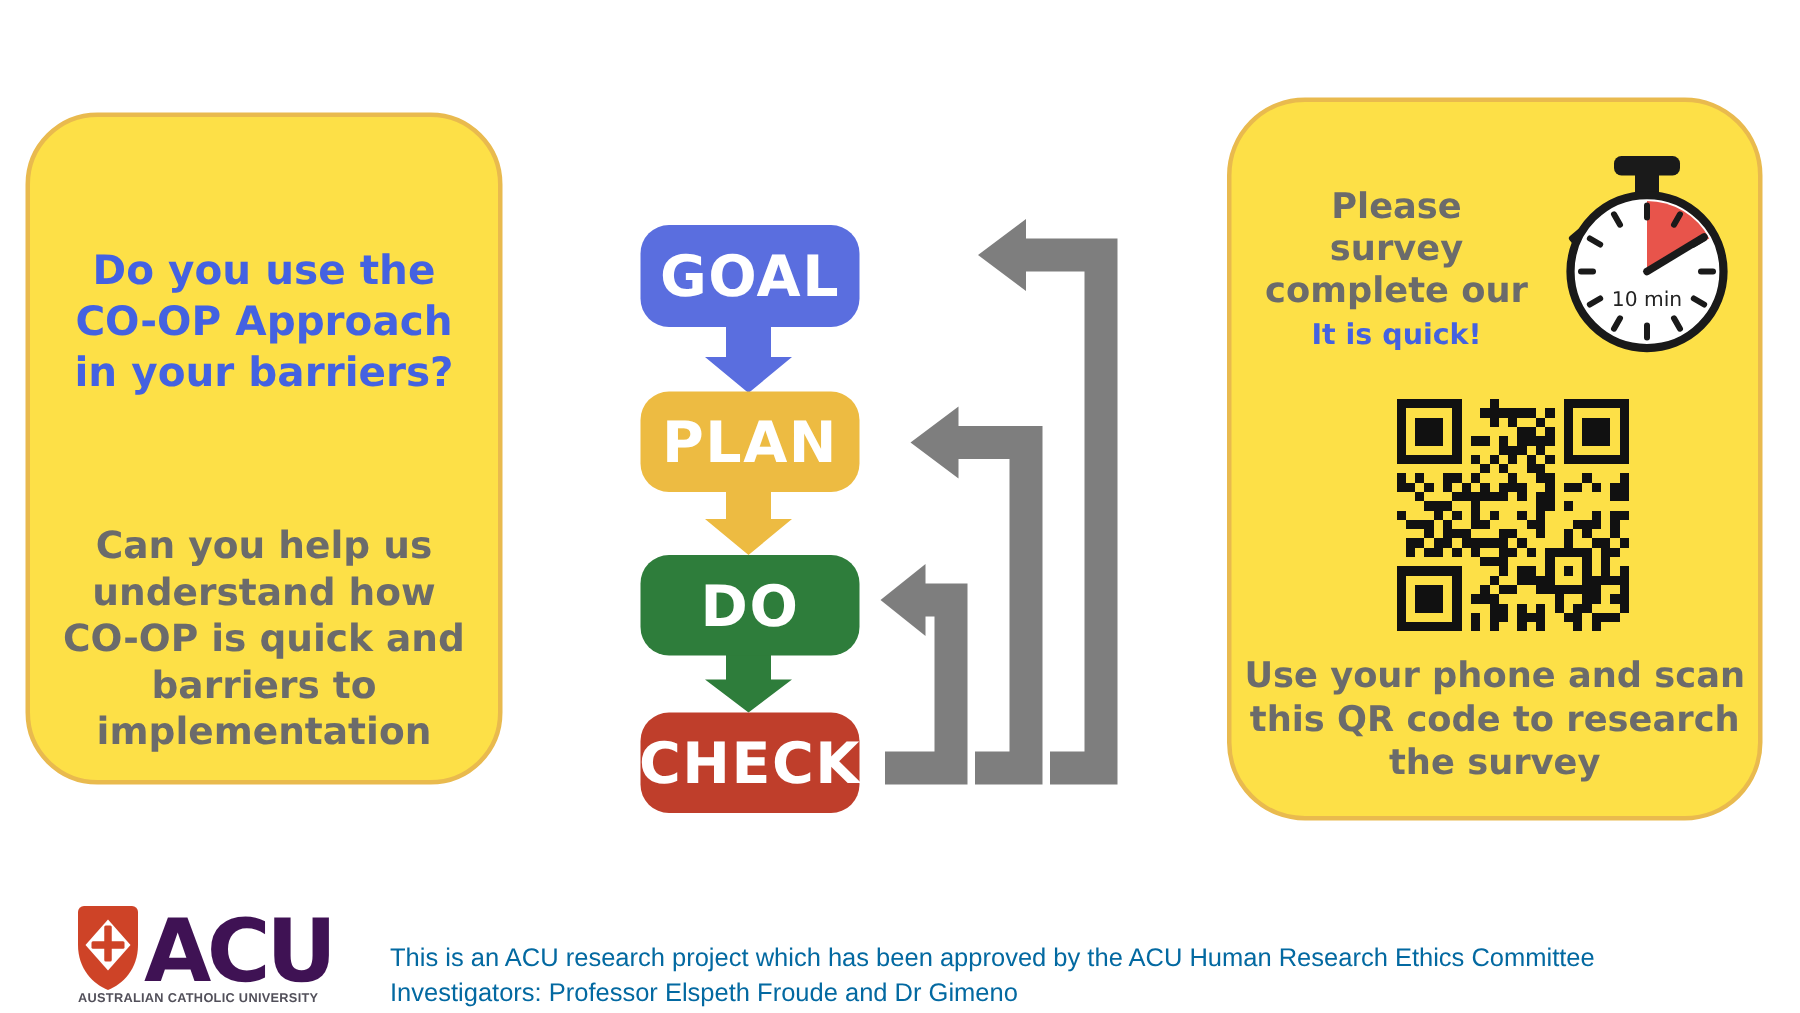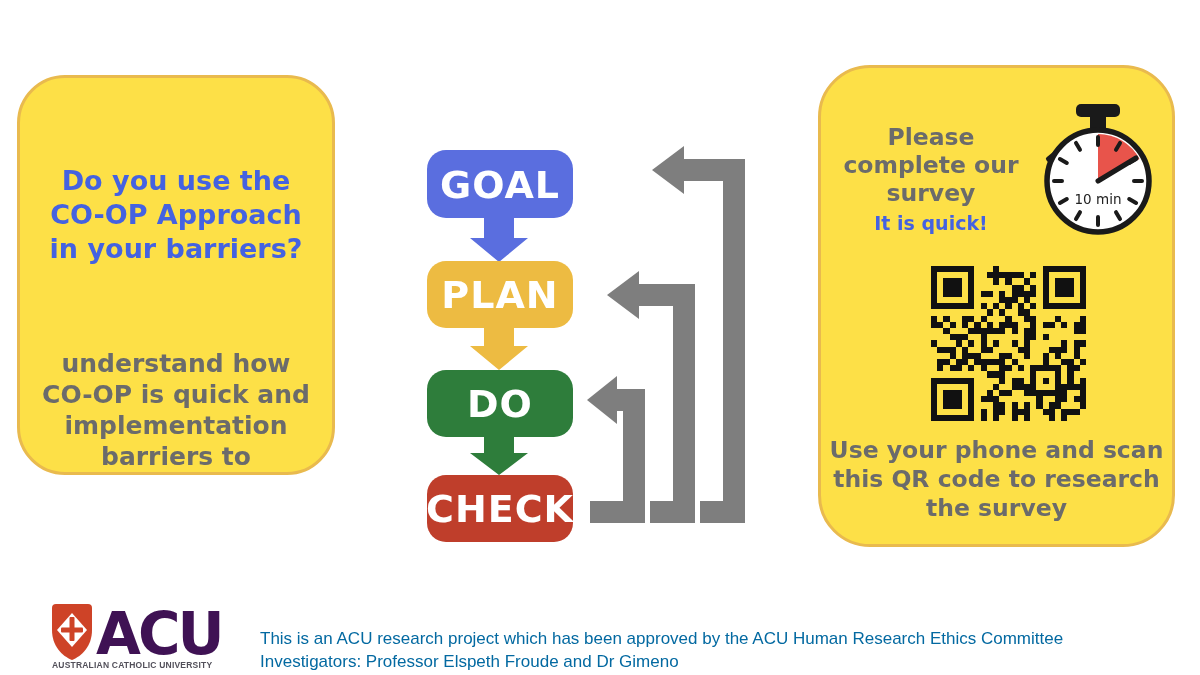--- a/index.html
+++ b/index.html
@@ -1,19 +1,19 @@
 <!DOCTYPE html>
 <html><head>
 <meta charset="utf-8">
 <style>
   html,body{margin:0;padding:0;background:#fff;}
   .canvas{position:relative;width:1200px;height:675px;background:#ffffff;overflow:hidden;
           font-family:"DejaVu Sans",sans-serif;}
   .panel{position:absolute;border:3px solid #E9BA4E;border-radius:48px;background:#fde047;box-sizing:border-box;}
-  .left-panel{left:17px;top:75px;width:318px;height:400px;}
+  .left-panel{left:17px;top:75px;width:318px;height:448px;}
   .right-panel{left:818px;top:65px;width:357px;height:482px;border-radius:52px;}
   .heading{position:absolute;top:86px;left:0;right:0;text-align:center;
            color:#4462E1;font-size:27px;font-weight:bold;line-height:34px;}
   .body-text{position:absolute;top:270px;left:0;right:0;text-align:center;
              color:#6B6B6B;font-size:25px;font-weight:bold;line-height:31px;}
   .flowchart{position:absolute;left:415px;top:140px;}
   .flowchart text{font-family:"DejaVu Sans",sans-serif;font-weight:bold;font-size:38px;
                   fill:#ffffff;letter-spacing:1px;}
   .survey-text{position:absolute;left:4px;top:55px;width:212px;text-align:center;
                color:#6B6B6B;font-size:23.5px;font-weight:bold;line-height:28px;}
@@ -31,24 +31,25 @@
 
 <div class="canvas">
 
   <section class="panel left-panel">
     <div class="heading">
       <div>Do you use the</div>
       <div>CO-OP Approach</div>
       <div>in your barriers?</div>
     </div>
     <div class="body-text">
+      <div>Can you help us</div>
       <div>understand how</div>
       <div>CO-OP is quick and</div>
+      <div>barriers to</div>
       <div>implementation</div>
-      <div>barriers to</div>
     </div>
   </section>
 
   <svg class="flowchart" width="355" height="415" viewBox="415 140 355 415">
 
     <polygon points="700,523 745,523 745,159 684,159 684,146 652,170 684,194 684,181 723,181 723,501 700,501" fill="#7E7E7E"></polygon>
     <polygon points="650,523 695,523 695,284 639,284 639,271 607,295 639,319 639,306 673,306 673,501 650,501" fill="#7E7E7E"></polygon>
     <polygon points="590,523 645,523 645,389 617,389 617,376 587,400 617,424 617,411 623,411 623,501 590,501" fill="#7E7E7E"></polygon>
 
     <polygon points="484,214 514,214 514,238 528,238 499,262 470,238 484,238" fill="#5A6EDF"></polygon>
@@ -64,22 +65,22 @@
     <rect x="427" y="370" width="146" height="67" rx="19" fill="#2E7D3B"></rect>
     <text x="500" y="417" text-anchor="middle">DO</text>
 
     <rect x="427" y="475" width="146" height="67" rx="19" fill="#BF3E2B"></rect>
     <text x="500" y="522" text-anchor="middle">CHECK</text>
   </svg>
 
   <section class="panel right-panel">
     <div class="survey-text">
       <div>Please</div>
+      <div>survey</div>
       <div>complete our</div>
-      <div>survey</div>
       <div class="quick">It is quick!</div>
     </div>
 
     <svg class="stopwatch" width="145" height="145" viewBox="1030 95 145 145">
       <rect x="1073" y="101" width="44" height="13" rx="5" fill="#1a1a1a"></rect>
       <rect x="1087" y="112" width="16" height="14" fill="#1a1a1a"></rect>
       <rect x="1043" y="148" width="21" height="11" rx="2" fill="#1a1a1a" transform="rotate(-40 1053 153)"></rect>
       <circle cx="1095" cy="178" r="51" fill="#ffffff" stroke="#1a1a1a" stroke-width="5.5"></circle>
       <path d="M1095,178 L1095,131 A47,47 0 0 1 1136.5,156 Z" fill="#E8544B"></path>
       <g>

